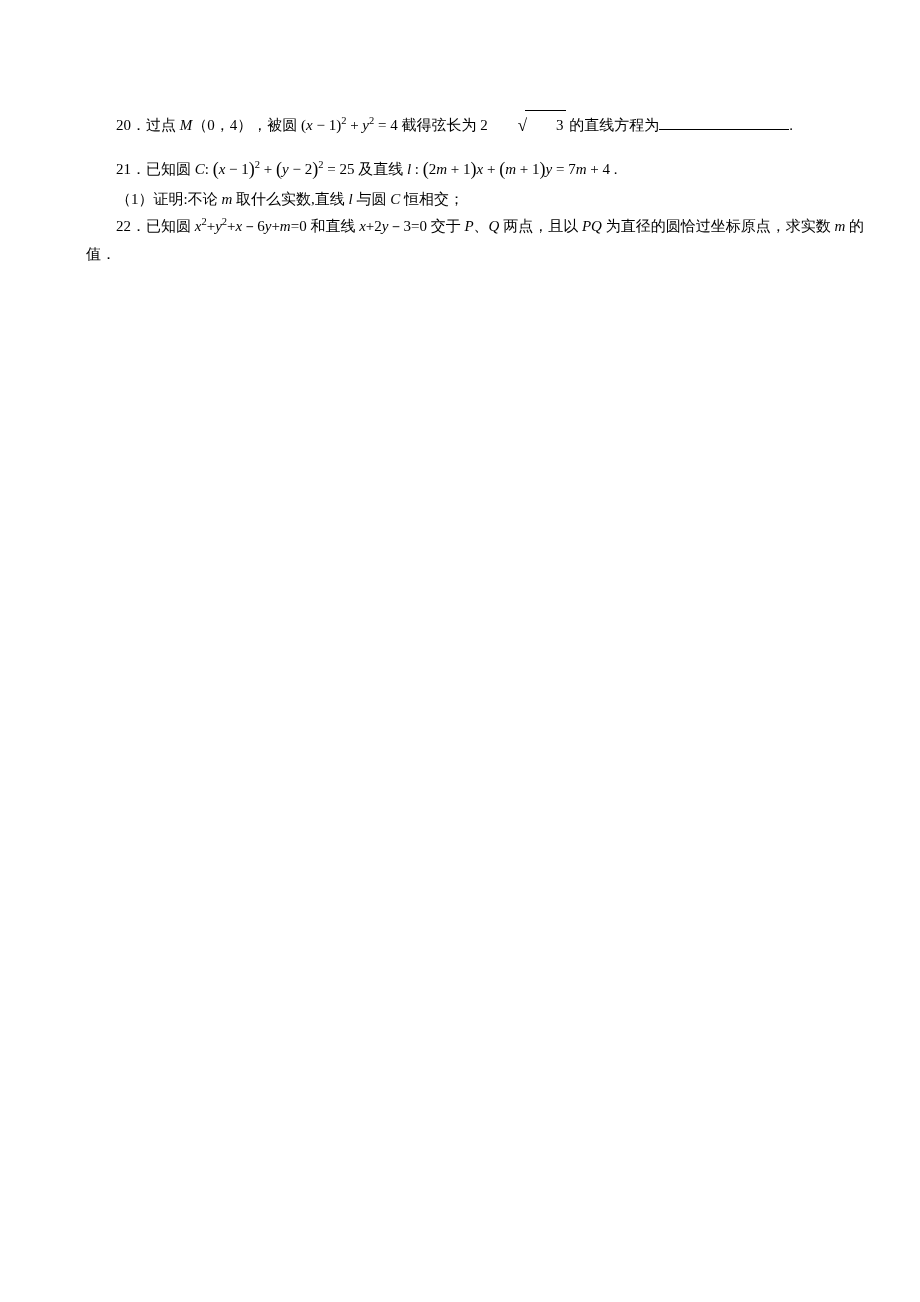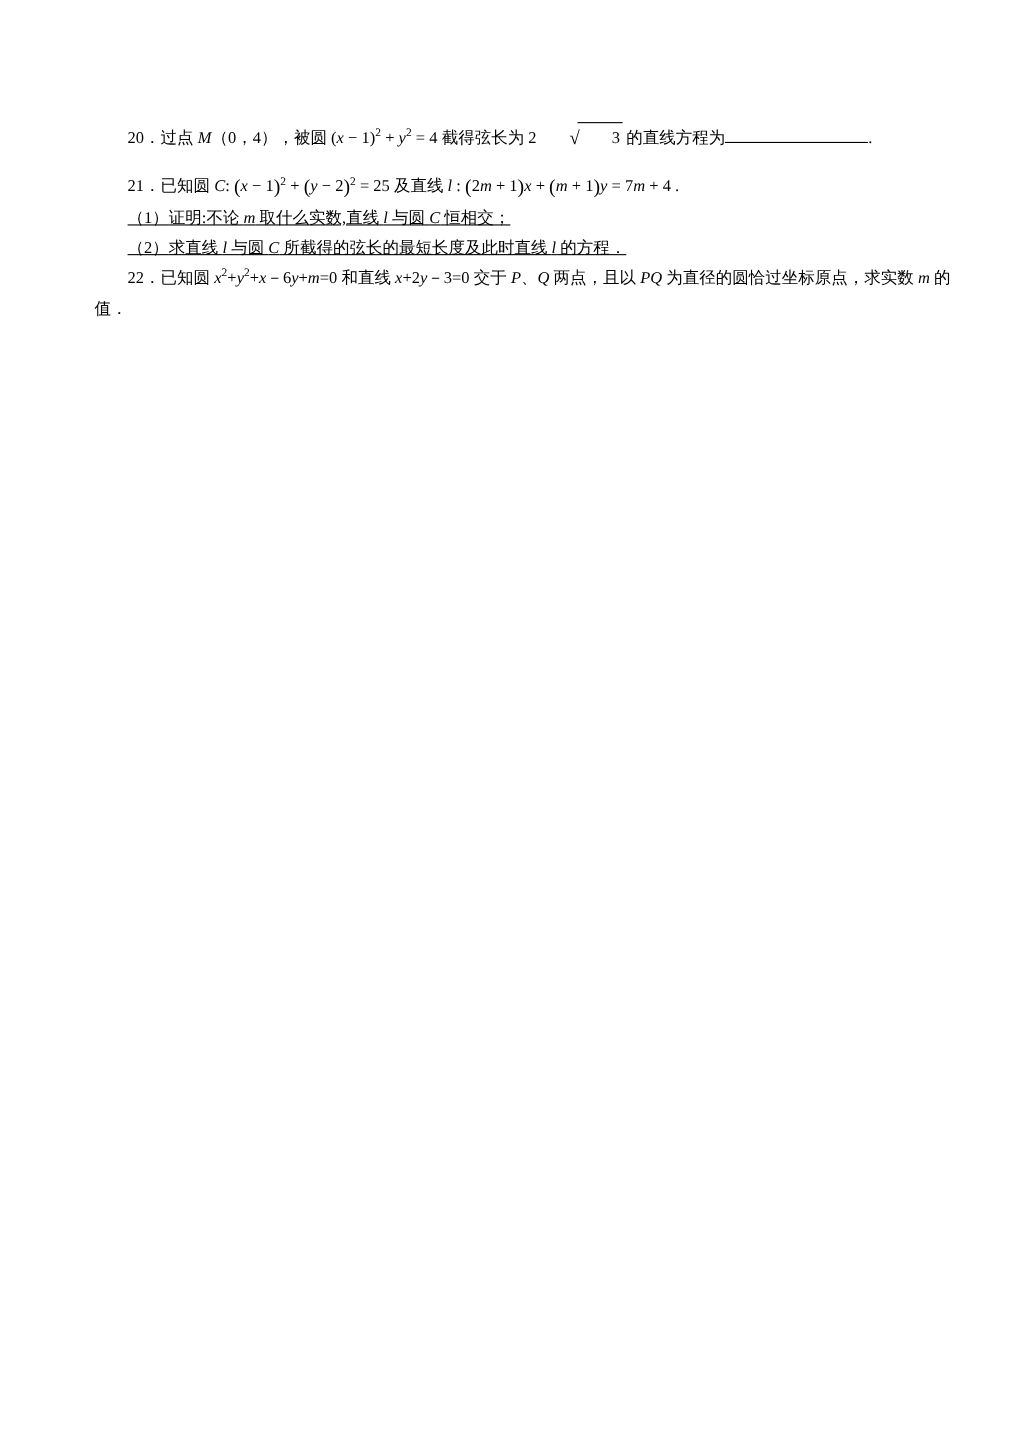--- a/index.html
+++ b/index.html
@@ -23,21 +23,20 @@
     .q21-line1 {
       text-indent: 2em;
       white-space: nowrap;
     }
     .q21-line2 {
       margin: 4px 0 2px 0;
     }
     .q21-sub {
       text-indent: 2em;
       line-height: 1.8;
-      text-decoration: underline;
     }
     .q22 {
       text-indent: 2em;
       line-height: 1.85;
     }
     .italic { font-style: italic; font-family: "Times New Roman", serif; }
     .rm { font-family: "Times New Roman", serif; font-style: normal; }
     .math {
       font-family: "Times New Roman", serif;
       font-size: 15px;
@@ -82,21 +81,18 @@
 
   <p class="q21-line1">
     <span>21．</span><span>已知圆 </span><span class="italic">C</span><span class="math">: </span><span class="math"><span class="big-paren">(</span><span class="italic">x</span><span> − 1</span><span class="big-paren">)</span><sup>2</sup><span> + </span><span class="big-paren">(</span><span class="italic">y</span><span> − 2</span><span class="big-paren">)</span><sup>2</sup><span> = 25</span></span><span> 及直线 </span><span class="italic">l</span><span class="math"> : </span><span class="math"><span class="big-paren">(</span><span>2</span><span class="italic">m</span><span> + 1</span><span class="big-paren">)</span><span class="italic">x</span><span> + </span><span class="big-paren">(</span><span class="italic">m</span><span> + 1</span><span class="big-paren">)</span><span class="italic">y</span><span> = 7</span><span class="italic">m</span><span> + 4</span></span><span> .</span>
   </p>
 
 
   <p class="q21-sub">
     <span>（1）</span><span>证明:不论 </span><span class="italic">m</span><span> 取什么实数,直线 </span><span class="italic">l</span><span> 与圆 </span><span class="italic">C</span><span> 恒相交；</span>
   </p>
 
-  <p class="q21-sub">
-    <span>（2）</span><span>求直线 </span><span class="italic">l</span><span> 与圆 </span><span class="italic">C</span><span> 所截得的弦长的最短长度及此时直线 </span><span class="italic">l</span><span> 的方程．</span>
-  </p>
 
   <p class="q22">
     <span>22．</span><span>已知圆 </span><span class="math"><span class="italic">x</span><sup>2</sup><span>+</span><span class="italic">y</span><sup>2</sup><span>+</span><span class="italic">x</span><span>－6</span><span class="italic">y</span><span>+</span><span class="italic">m</span><span>=0 </span></span><span>和直线 </span><span class="math"><span class="italic">x</span><span>+2</span><span class="italic">y</span><span>－3=0 </span></span><span>交于 </span><span class="italic">P</span><span>、</span><span class="italic">Q</span><span> 两点，且以 </span><span class="italic">PQ</span><span> 为直径的圆恰过坐标原点，求实数 </span><span class="italic">m</span><span> 的值．</span>
   </p>
 
 </div>
 
 </body></html>

